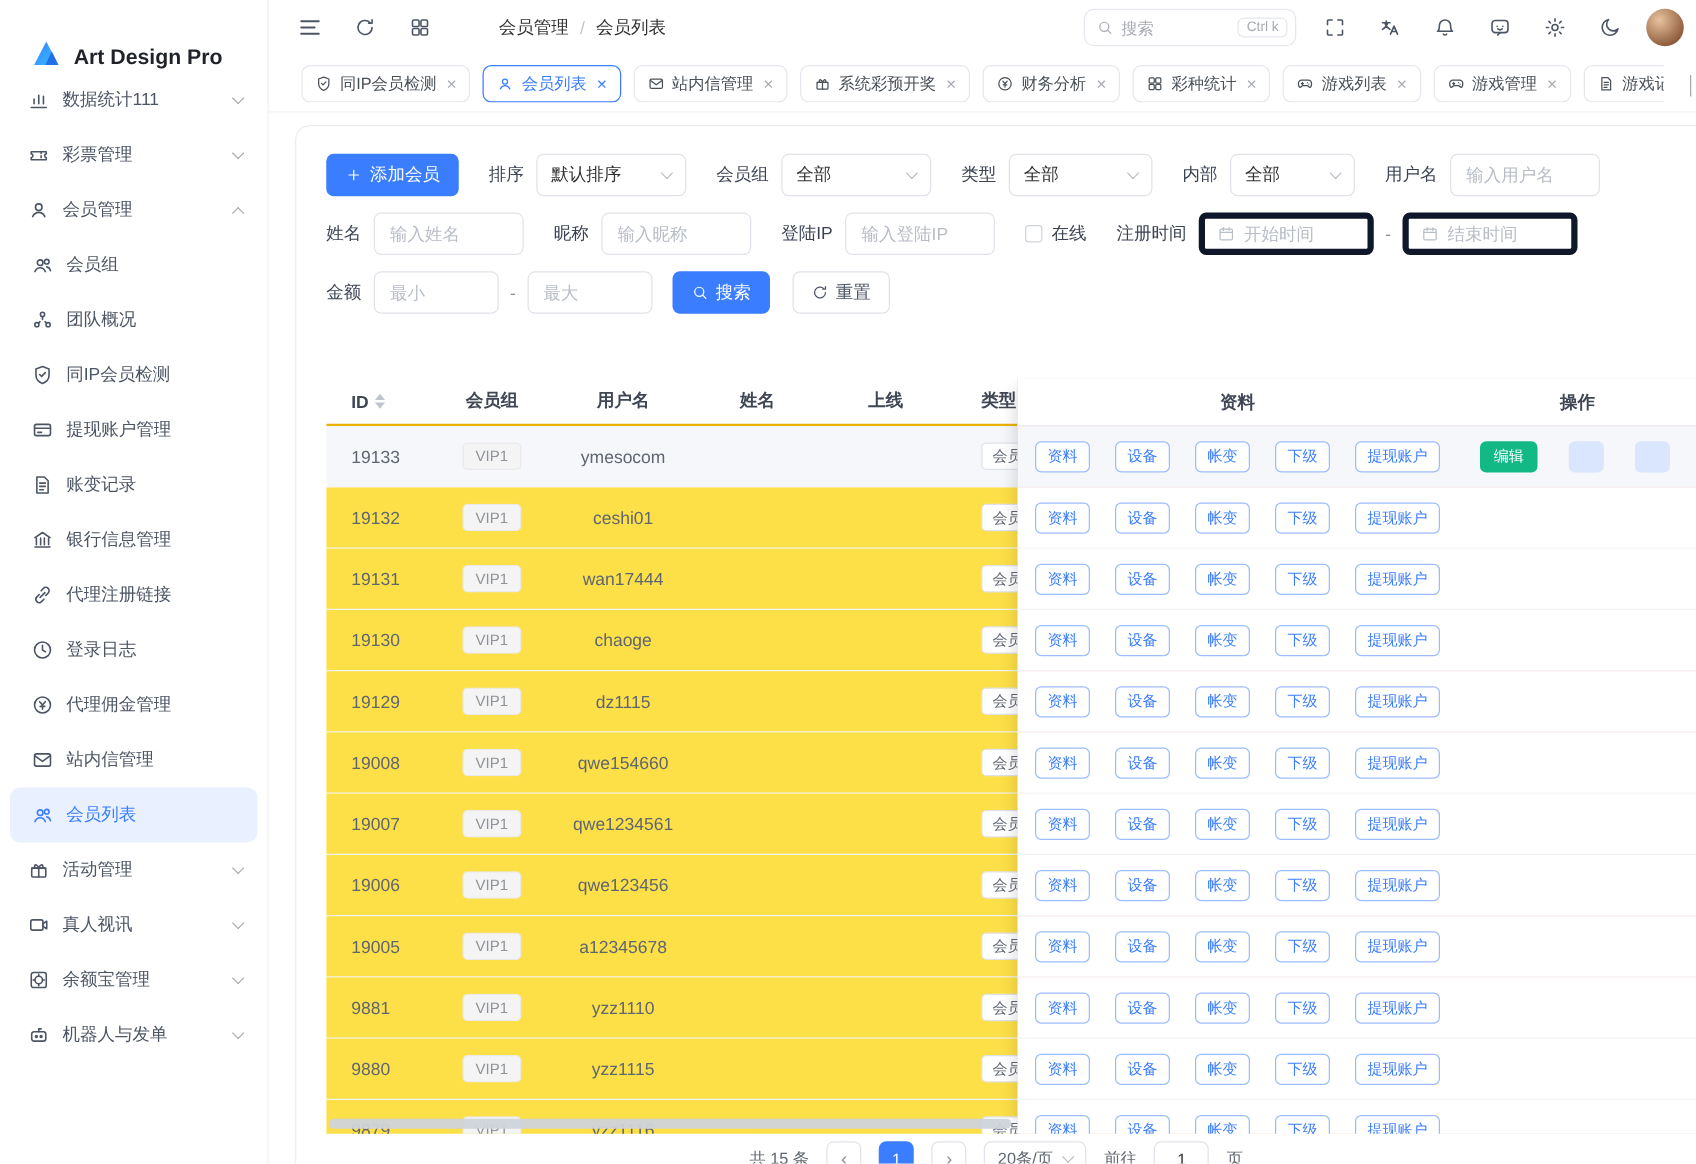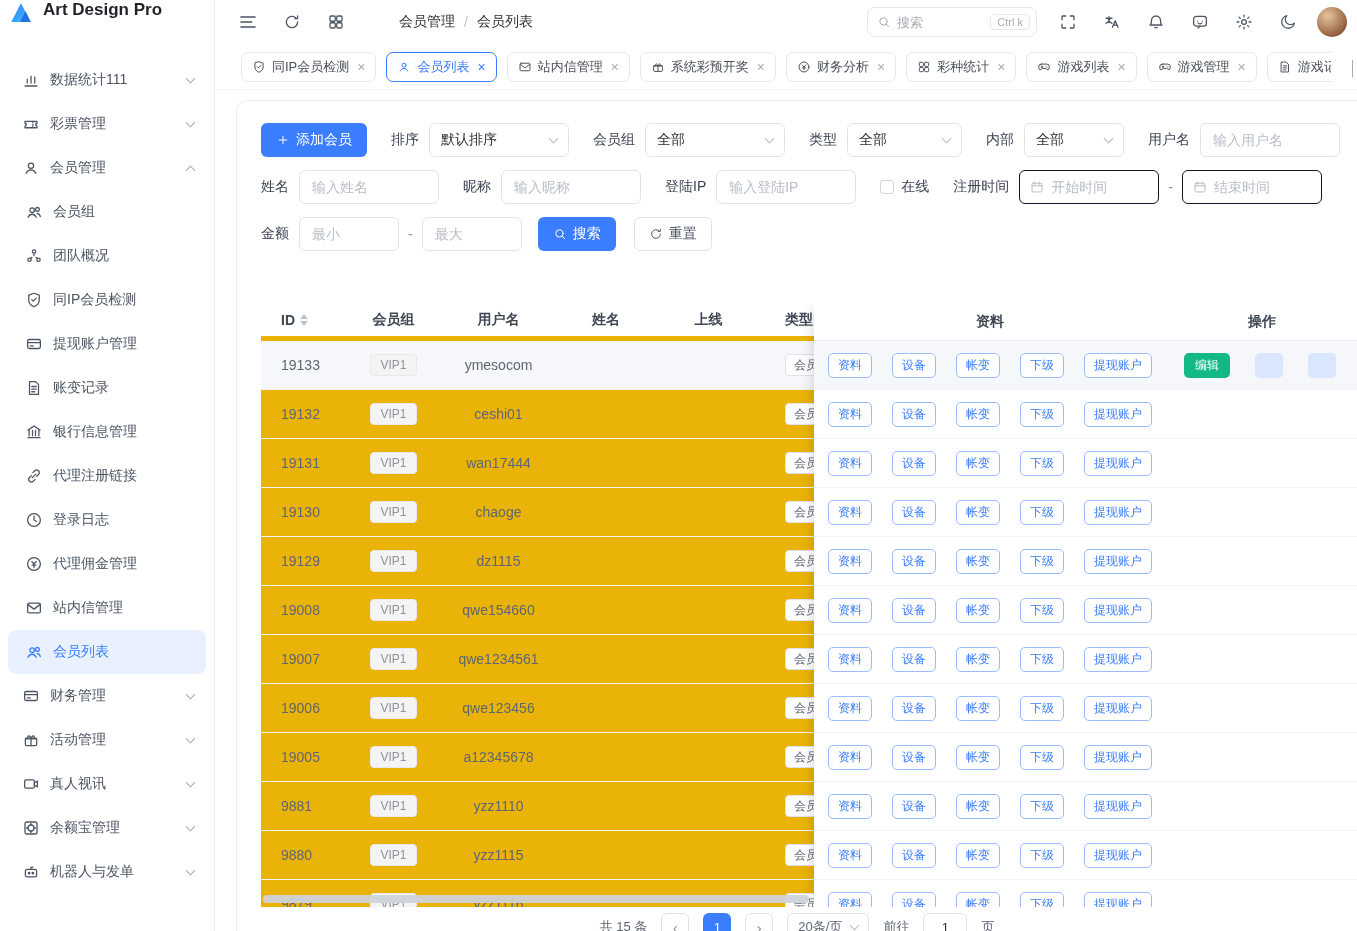--- a/index.html
+++ b/index.html
@@ -3,21 +3,21 @@
 <meta charset="utf-8">
 <style>
   *{box-sizing:border-box;margin:0;padding:0}
   html,body{width:1357px;height:931px;overflow:hidden}
   body{display:flex;background:#fff;color:#303133;font-family:"Liberation Sans","DejaVu Sans",sans-serif;font-size:14px}
   .ico{fill:none;stroke:currentColor;stroke-width:1.7;stroke-linecap:round;stroke-linejoin:round;flex:none}
   .i14{width:14px;height:14px}.i18{width:18px;height:18px}.i20{width:20px;height:20px}
 
   
   .sidebar{width:215px;min-width:215px;height:100%;border-right:1px solid #edeff3;display:flex;flex-direction:column;overflow:hidden;background:#fff}
-  .logo{display:flex;align-items:flex-start;gap:9px;height:56px;padding:0 8px}
+  .logo{display:flex;align-items:flex-end;gap:9px;height:56px;padding:0 24px}
   .logo-title{font-weight:700;font-size:17px;color:#1f2329;white-space:nowrap}
   .nav{padding:2px 8px 8px;overflow:hidden}
   .side-item{display:flex;align-items:center;gap:10px;height:44px;padding:0 12px 0 14px;border-radius:8px;color:#4c5564;cursor:pointer;white-space:nowrap}
   .side-item.child{padding-left:17px}
   .side-item.active{background:#e9f0ff;color:var(--primary,#3a7dff)}
   .side-label{flex:1;overflow:hidden;text-overflow:ellipsis;font-size:14px}
   .chev{width:7px;height:7px;border-right:1.5px solid #a8abb2;border-bottom:1.5px solid #a8abb2;transform:rotate(45deg);margin-top:-3px;flex:none}
   .side-item.expanded .chev{transform:rotate(-135deg);margin-top:4px}
 
   
@@ -48,40 +48,40 @@
 
   
   .frow{display:flex;margin-bottom:13px}
   .fgroup{display:flex;align-items:center;margin-right:24px}
   .flabel{color:#3c4353;margin-right:10px;white-space:nowrap}
   .btn-primary{height:34px;background:var(--primary,#3a7dff);color:#fff;border:none;border-radius:6px;padding:0 15px;font-size:14px;display:flex;align-items:center;gap:6px;cursor:pointer;white-space:nowrap}
   .select{height:34px;border:1px solid #e0e3e9;border-radius:6px;display:flex;align-items:center;justify-content:space-between;gap:8px;padding:0 11px;color:#303133;background:#fff;cursor:pointer;white-space:nowrap}
   .sel-chev{width:7px;height:7px;border-right:1.4px solid #b7bcc5;border-bottom:1.4px solid #b7bcc5;transform:rotate(45deg);margin-top:-3px;flex:none}
   .tinput{height:34px;border:1px solid #e0e3e9;border-radius:6px;padding:0 12px;font-size:14px;color:#303133;outline:none}
   .tinput::placeholder,.date-input input::placeholder{color:#b8bdc7}
-  .w100{width:100px}.w115{width:115px}.w120{width:140px}
-  .date-input{display:flex;align-items:center;gap:7px;border:1px solid #0f172a;border-radius:6px;height:34px;padding:4px 10px;width:140px;color:#b8bdc7;background:#fff}
+  .w100{width:100px}.w115{width:115px}.w120{width:120px}
+  .date-input{display:flex;align-items:center;gap:7px;border:5px solid #0f172a;border-radius:6px;height:34px;padding:4px 10px;width:140px;color:#b8bdc7;background:#fff}
   .date-input input{border:none;outline:none;width:100%;font-size:14px;color:#303133;background:transparent}
   .dash{color:#8a8f99;margin:0 9px}
   .cb{width:14px;height:14px;border:1px solid #d0d4db;border-radius:3px;background:#fff;margin-right:7px;flex:none;cursor:pointer}
   .btn-reset{height:34px;border:1px solid #e0e3e9;background:#fff;border-radius:6px;padding:0 14px;font-size:14px;color:#4c5564;display:flex;align-items:center;gap:6px;cursor:pointer;white-space:nowrap}
 
   
   .table-area{position:relative;margin-top:52px;height:604px;overflow:hidden}
   .grid-l{display:grid;grid-template-columns:85px 95px 115px 100px 105px 110px;align-items:center}
   .t-left{width:610px}
-  .thead{height:38px;border-bottom:5px solid #eab308}
+  .thead{height:38px;border-bottom:2px solid #eab308}
   .th{font-weight:700;font-size:14px;color:#3f4654;text-align:center;white-space:nowrap}
   .th-id{display:flex;align-items:center;gap:5px;padding-left:20px;text-align:left}
   .th-type{text-align:left;padding-left:24px}
   .sort{display:inline-flex;flex-direction:column;gap:2px;cursor:pointer}
   .sort i{width:0;height:0;border-left:4px solid transparent;border-right:4px solid transparent;display:block}
   .sort .up{border-bottom:5px solid #c0c4cc}
   .sort .down{border-top:5px solid #c0c4cc}
-  .trow{height:49px;border-bottom:1px solid #f2f3f5;font-size:14px;color:#5f6672;background:#eab308}
+  .trow{height:49px;border-bottom:1px solid #f2f3f5;font-size:14px;color:#5f6672;background:#fde047}
   .trow.hovered{background:#f5f7fa}
   .td{text-align:center;white-space:nowrap;overflow:hidden}
   .td-id{text-align:left;padding-left:20px}
   .td-type{text-align:left;padding-left:24px;overflow:visible}
   .tag-vip{display:inline-block;background:#f4f4f5;border:1px solid #e9e9eb;color:#909399;font-size:12px;padding:2px 9px;border-radius:4px;line-height:1.4}
   .tag-type{display:inline-block;border:1px solid #dfe2e8;color:#5f6672;font-size:12px;padding:2px 8px;border-radius:4px;background:#fff;white-space:nowrap;line-height:1.4}
   .t-fixed{position:absolute;top:0;left:553px;width:544px;height:100%;background:#fca5a5;box-shadow:-9px 0 12px -7px rgba(0,0,0,.14)}
   .grid-p{display:grid;grid-template-columns:352px 192px;align-items:center}
   .p-head{height:38px;border-bottom:1px solid #ebeef5;background:#fff}
   .prow{height:49px;border-bottom:1px solid #f2f3f5;background:#fff}
@@ -354,27 +354,20 @@
       </div>
 
       <div class="side-item child active">
         <svg class="ico i18">
           <use href="#sym-users"></use>
         </svg>
         <span class="side-label">会员列表</span>
 
       </div>
 
-      <div class="side-item">
-        <svg class="ico i18">
-          <use href="#sym-card"></use>
-        </svg>
-        <span class="side-label">财务管理</span>
-        <span class="chev"></span>
-      </div>
 
       <div class="side-item">
         <svg class="ico i18">
           <use href="#sym-gift"></use>
         </svg>
         <span class="side-label">活动管理</span>
         <span class="chev"></span>
       </div>
 
       <div class="side-item">

